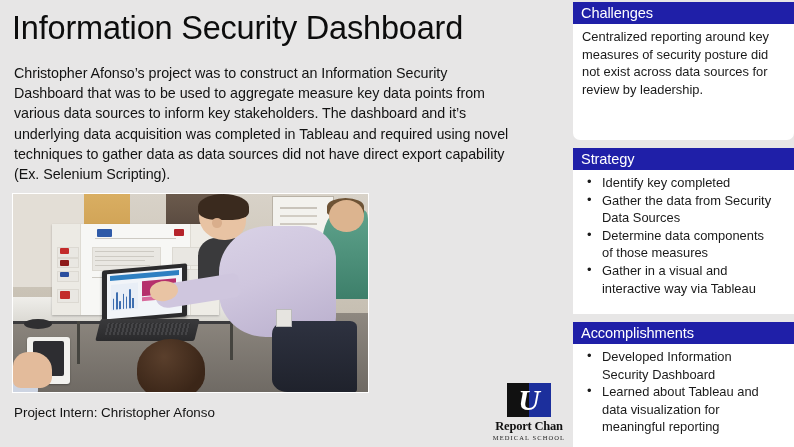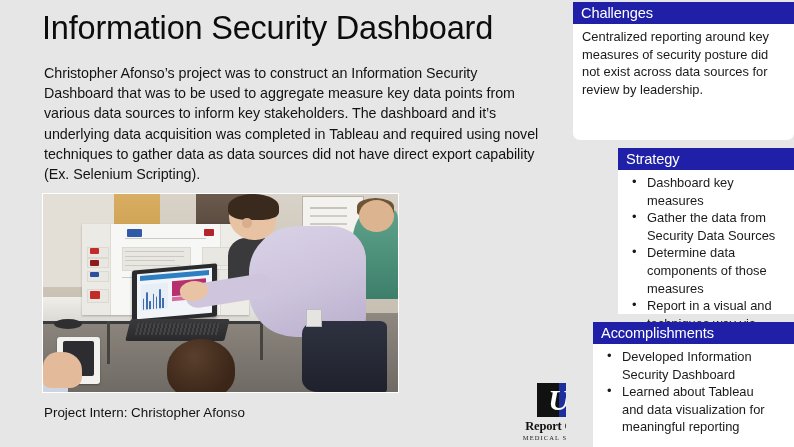--- a/index.html
+++ b/index.html
@@ -21,21 +21,20 @@
     background: #e7e6e6;
   }
 
   
   #left-col {
     position: absolute;
     left: 0;
     top: 0;
     width: 566px;
     height: 361px;
-    margin-left: 30px;
   }
   #page-title {
     position: absolute;
     left: 12px;
     top: 8px;
     width: 540px;
     font-size: 32.5px;
     line-height: 40px;
     font-weight: 400;
     color: #0d0d0d;
@@ -370,22 +369,22 @@
   .bullet-list li:before {
     content: "\2022";
     position: absolute;
     left: 5px;
     top: -1px;
     font-size: 13px;
     color: #1a1a1a;
   }
 
   #panel-challenges { top: 2px; height: 138px; border-radius: 7px; }
-  #panel-strategy   { top: 148px; height: 166px; margin-left: 45px; }
-  #panel-accomplishments { top: 322px; height: 125px; margin-left: 20px; }
+  #panel-strategy   { top: 148px; height: 166px; }
+  #panel-accomplishments { top: 322px; height: 125px; }
 </style>
 </head>
 <body>
 
 <div id="slide">
 
   <div id="left-col">
 
     <div id="page-title">Information Security Dashboard</div>
 
@@ -492,24 +491,24 @@
 
     <div class="panel" id="panel-challenges">
       <div class="panel-header">Challenges</div>
       <div class="panel-body">Centralized reporting around key measures of security posture did not exist across data sources for review by leadership.</div>
     </div>
 
     <div class="panel" id="panel-strategy">
       <div class="panel-header">Strategy</div>
       <div class="panel-body">
         <ul class="bullet-list">
-          <li>Dashboard key measures</li>
+          <li>Identify key completed</li>
           <li>Gather the data from Security Data Sources</li>
           <li>Determine data components of those measures</li>
-          <li>Report in a visual and techniques way via Tableau</li>
+          <li>Gather in a visual and interactive way via Tableau</li>
         </ul>
       </div>
     </div>
 
     <div class="panel" id="panel-accomplishments">
       <div class="panel-header">Accomplishments</div>
       <div class="panel-body">
         <ul class="bullet-list">
           <li>Developed Information Security Dashboard</li>
           <li>Learned about Tableau and data visualization for meaningful reporting</li>

